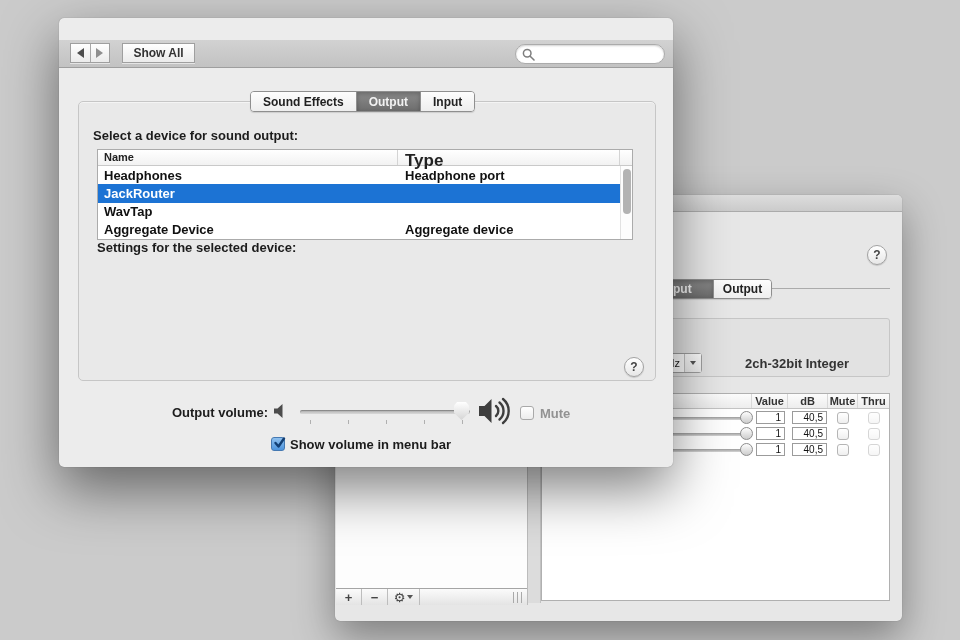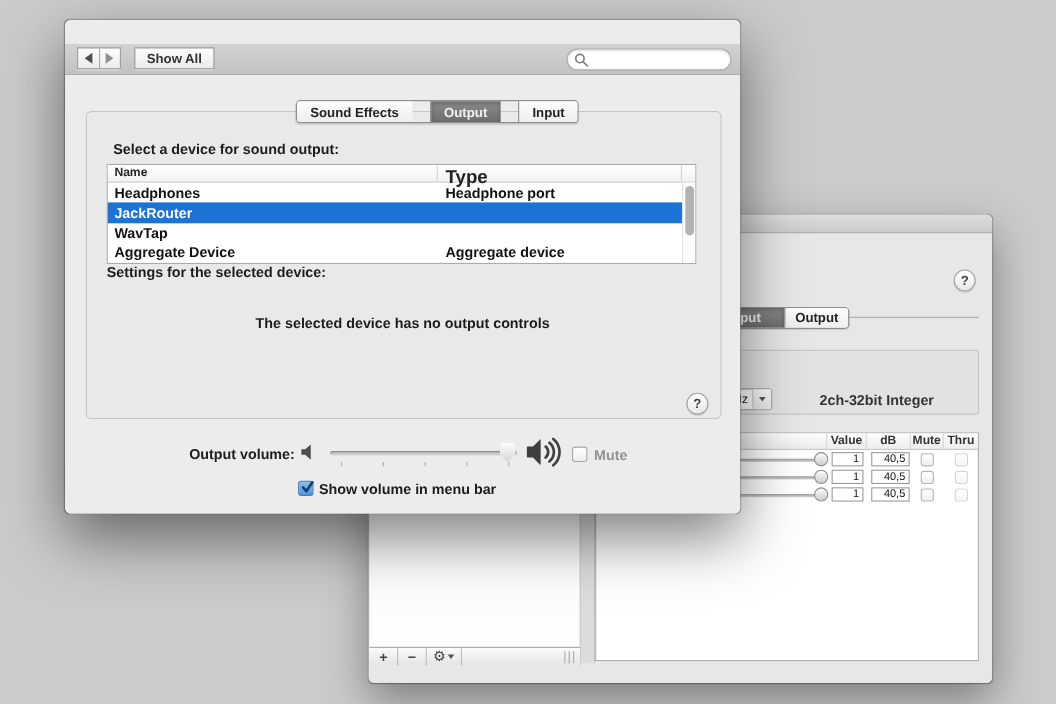--- a/index.html
+++ b/index.html
@@ -39,21 +39,21 @@
   #search-field { position:absolute; left:456px; top:4px; width:150px; height:20px; background:#fff;
                   border:1px solid #ababab; border-radius:10px; box-shadow:inset 0 1px 2px rgba(0,0,0,.18);
                   display:flex; align-items:center; padding-left:6px; }
   #search-input { border:none; outline:none; background:transparent; width:118px; font-size:12px; margin-left:3px; }
 
   
   #tab-box { position:absolute; left:19px; top:83px; width:578px; height:280px; background:#e9e9e9;
              border:1px solid #c6c6c6; border-radius:5px; box-shadow:inset 0 1px 0 rgba(255,255,255,.5); }
   .seg-tabs { position:absolute; display:flex; height:21px; border:1px solid #8f8f8f; border-radius:4px;
               overflow:hidden; box-shadow:0 1px 1px rgba(0,0,0,.12); }
-  #sound-tabs { left:210px; top:73px;gap:16px; }
+  #sound-tabs { left:191px; top:73px; }
   .seg-tab { display:flex; align-items:center; justify-content:center; font-size:12px; font-weight:600;
              color:#222; background:linear-gradient(#fdfdfd,#eeeeee); padding:0 12px; }
   .seg-tab + .seg-tab { border-left:1px solid #8f8f8f; }
   .seg-tab.selected { background:linear-gradient(#8c8c8c,#6d6d6d); color:#f2f2f2;
                       box-shadow:inset 0 2px 4px rgba(0,0,0,.25); }
 
   .section-label { font-size:13px; font-weight:700; color:#1c1c1c; }
   .plain-label { font-size:13px; font-weight:600; color:#1c1c1c; }
 
   
@@ -246,21 +246,21 @@
       </div>
     </div>
 
     <div id="tab-box"></div>
     <div class="seg-tabs" id="sound-tabs">
       <div class="seg-tab">Sound Effects</div>
       <div class="seg-tab selected">Output</div>
       <div class="seg-tab">Input</div>
     </div>
 
-    <div class="section-label abs" style="left:44px; top:110px;">Select a device for sound output:</div>
+    <div class="section-label abs" style="left:34px; top:110px;">Select a device for sound output:</div>
 
     <div id="device-table">
       <div id="dev-header">
         <div class="dev-h-name">Name</div>
         <div class="dev-h-type">Type</div>
         <div class="dev-h-scroll"></div>
       </div>
       <div id="dev-body">
         <div class="dev-row">
           <span class="c-name">Headphones</span>
@@ -278,21 +278,20 @@
           <span class="c-name">Aggregate Device</span>
           <span class="c-type">Aggregate device</span>
         </div>
         <div id="dev-scrollbar">
           <div id="dev-scroll-thumb"></div>
         </div>
       </div>
     </div>
 
     <div class="plain-label abs" style="left:38px; top:222px;">Settings for the selected device:</div>
-    <div class="plain-label" id="settings-msg">The selected device has no output controls</div>
 
     <div class="help-circle" id="sound-help">?</div>
 
     <div class="plain-label" id="vol-label">Output volume:</div>
     <svg id="spk-small" width="18" height="18" viewBox="0 0 18 18">
       <path d="M2 6.5 h3.5 l5 -4.5 v14 l-5 -4.5 H2 z" fill="#4c4c4c"></path>
     </svg>
     <div id="vol-track-wrap">
       <div id="vol-track"></div>
       <span class="vol-tick" style="left:10px"></span>

